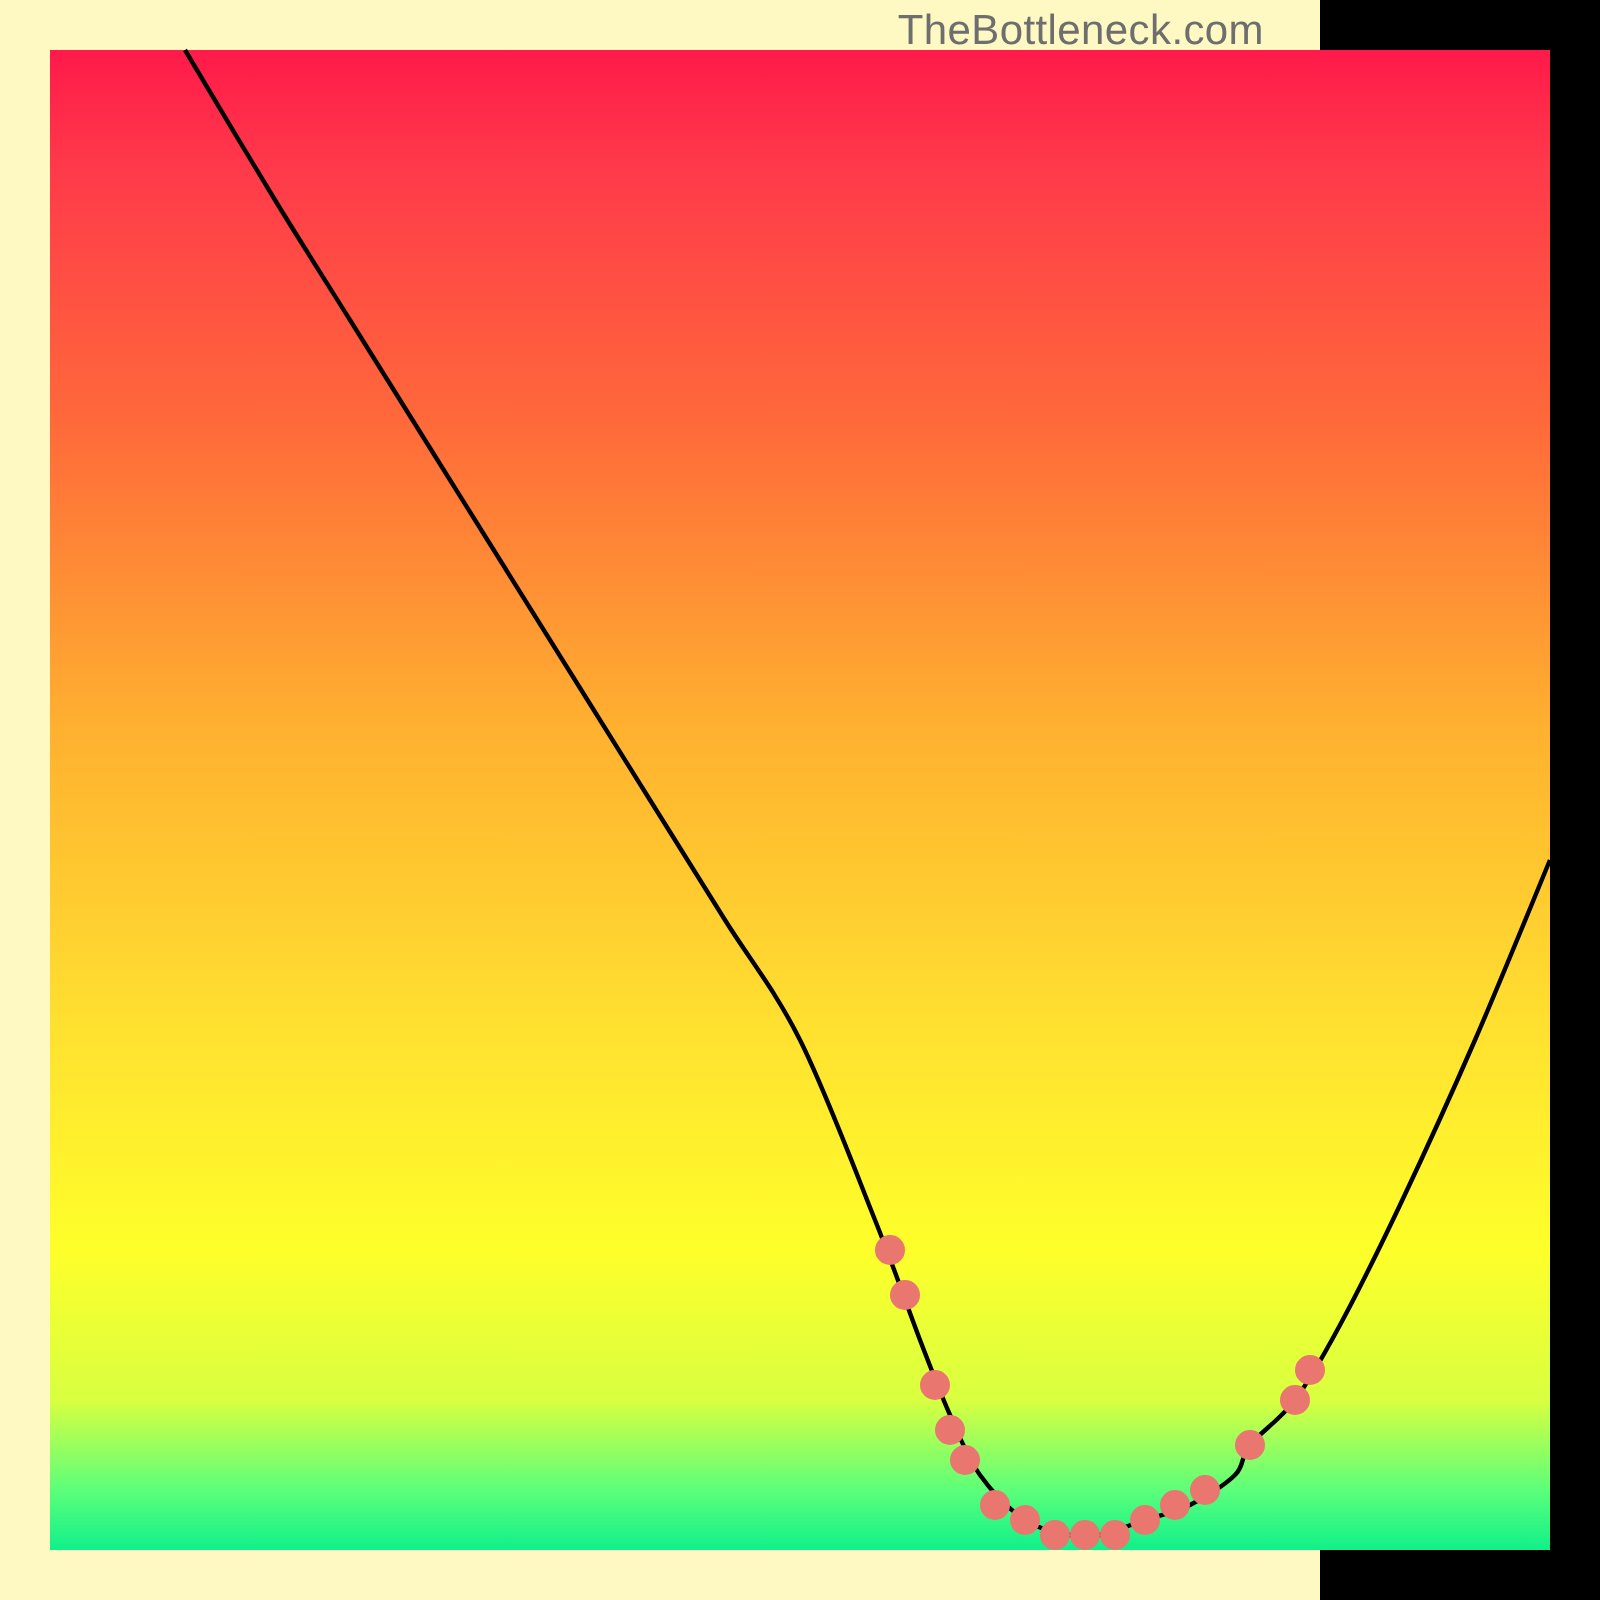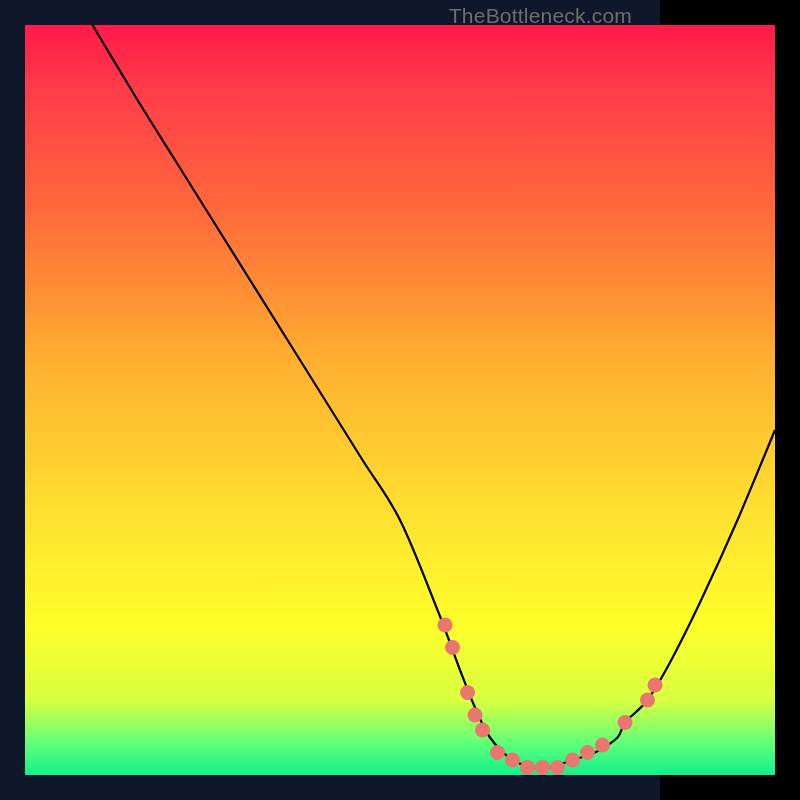--- a/index.html
+++ b/index.html
@@ -10,21 +10,21 @@
     background: #000;
     overflow: hidden;
     font-family: Arial, Helvetica, sans-serif;
   }
   .frame {
     position: absolute;
     top: 0;
     left: 0;
     width: 660px;
     height: 800px;
-    background: #0f172a;
+    background: #fef9c3;
     text-decoration: underline;
   }
   .plot-area {
     position: absolute;
     top: 25px;
     left: 25px;
     width: 750px;
     height: 750px;
     
     background: linear-gradient(

